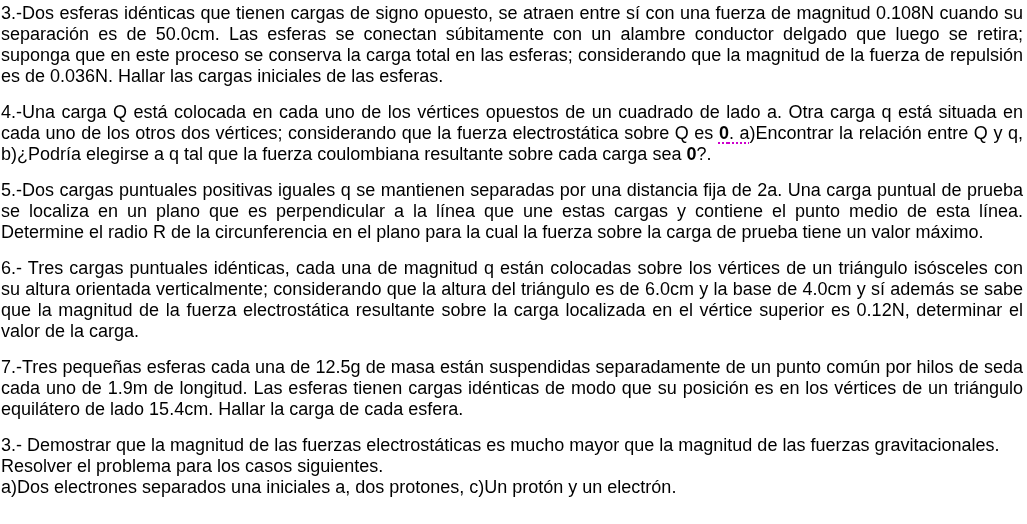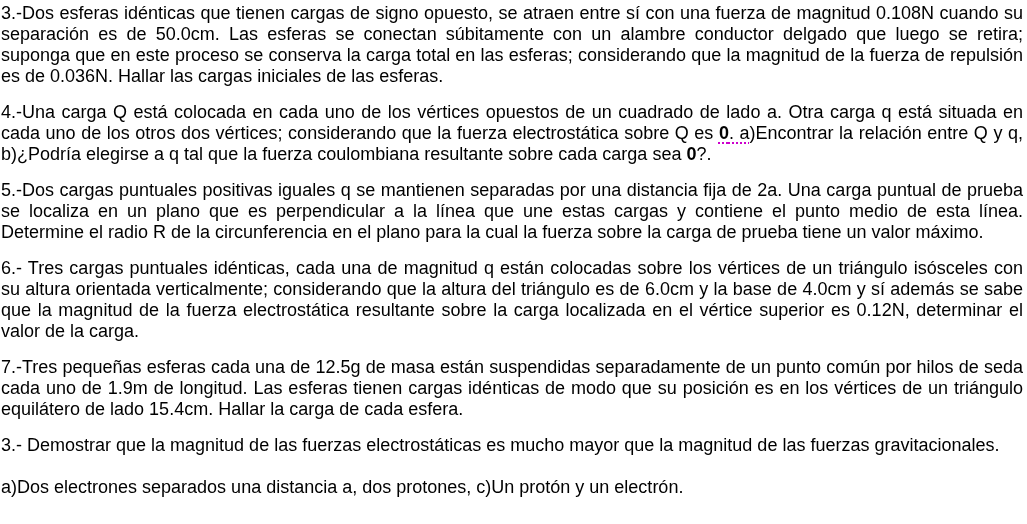--- a/index.html
+++ b/index.html
@@ -43,14 +43,14 @@
 </style>
 </head>
 <body style="background: rgb(255, 255, 255);">
 
 <div class="page" style="color: rgb(0, 0, 0);">
   <p class="para"><span>3.-Dos esferas idénticas que tienen cargas de signo opuesto, se atraen entre sí con una fuerza de magnitud 0.108N cuando su separación es de 50.0cm. Las esferas se conectan súbitamente con un alambre conductor delgado que luego se retira; suponga que en este proceso se conserva la carga total en las esferas; considerando que la magnitud de la fuerza de repulsión es de 0.036N. Hallar las cargas iniciales de las esferas.</span></p>
   <p class="para"><span>4.-Una carga Q está colocada en cada uno de los vértices opuestos de un cuadrado de lado a. Otra carga q está situada en cada uno de los otros dos vértices; considerando que la fuerza electrostática sobre Q es </span><span class="b dot">0</span><span class="dot">. a</span><span>)Encontrar la relación entre Q y q, b)¿Podría elegirse a q tal que la fuerza coulombiana resultante sobre cada carga sea </span><span class="b">0</span><span>?.</span></p>
   <p class="para"><span>5.-Dos cargas puntuales positivas iguales q se mantienen separadas por una distancia fija de 2a. Una carga puntual de prueba se localiza en un plano que es perpendicular a la línea que une estas cargas y contiene el punto medio de esta línea. Determine el radio R de la circunferencia en el plano para la cual la fuerza sobre la carga de prueba tiene un valor máximo.</span></p>
   <p class="para"><span>6.- Tres cargas puntuales idénticas, cada una de magnitud q están colocadas sobre los vértices de un triángulo isósceles con su altura orientada verticalmente; considerando que la altura del triángulo es de 6.0cm y la base de 4.0cm y sí además se sabe que la magnitud de la fuerza electrostática resultante sobre la carga localizada en el vértice superior es 0.12N, determinar el valor de la carga.</span></p>
   <p class="para"><span>7.-Tres pequeñas esferas cada una de 12.5g de masa están suspendidas separadamente de un punto común por hilos de seda cada uno de 1.9m de longitud. Las esferas tienen cargas idénticas de modo que su posición es en los vértices de un triángulo equilátero de lado 15.4cm. Hallar la carga de cada esfera.</span></p>
-  <p class="para"><span>3.- Demostrar que la magnitud de las fuerzas electrostáticas es mucho mayor que la magnitud de las fuerzas gravitacionales.</span><br><br><span>a)Dos electrones separados una distancia a, dos protones, c)Un protón y un electrón.</span></p>
+  <p class="para"><span>3.- Demostrar que la magnitud de las fuerzas electrostáticas es mucho mayor que la magnitud de las fuerzas gravitacionales.</span><br><span>Resolver el problema para los casos siguientes.</span><br><span>a)Dos electrones separados una iniciales a, dos protones, c)Un protón y un electrón.</span></p>
 </div>
 
 </body></html>

